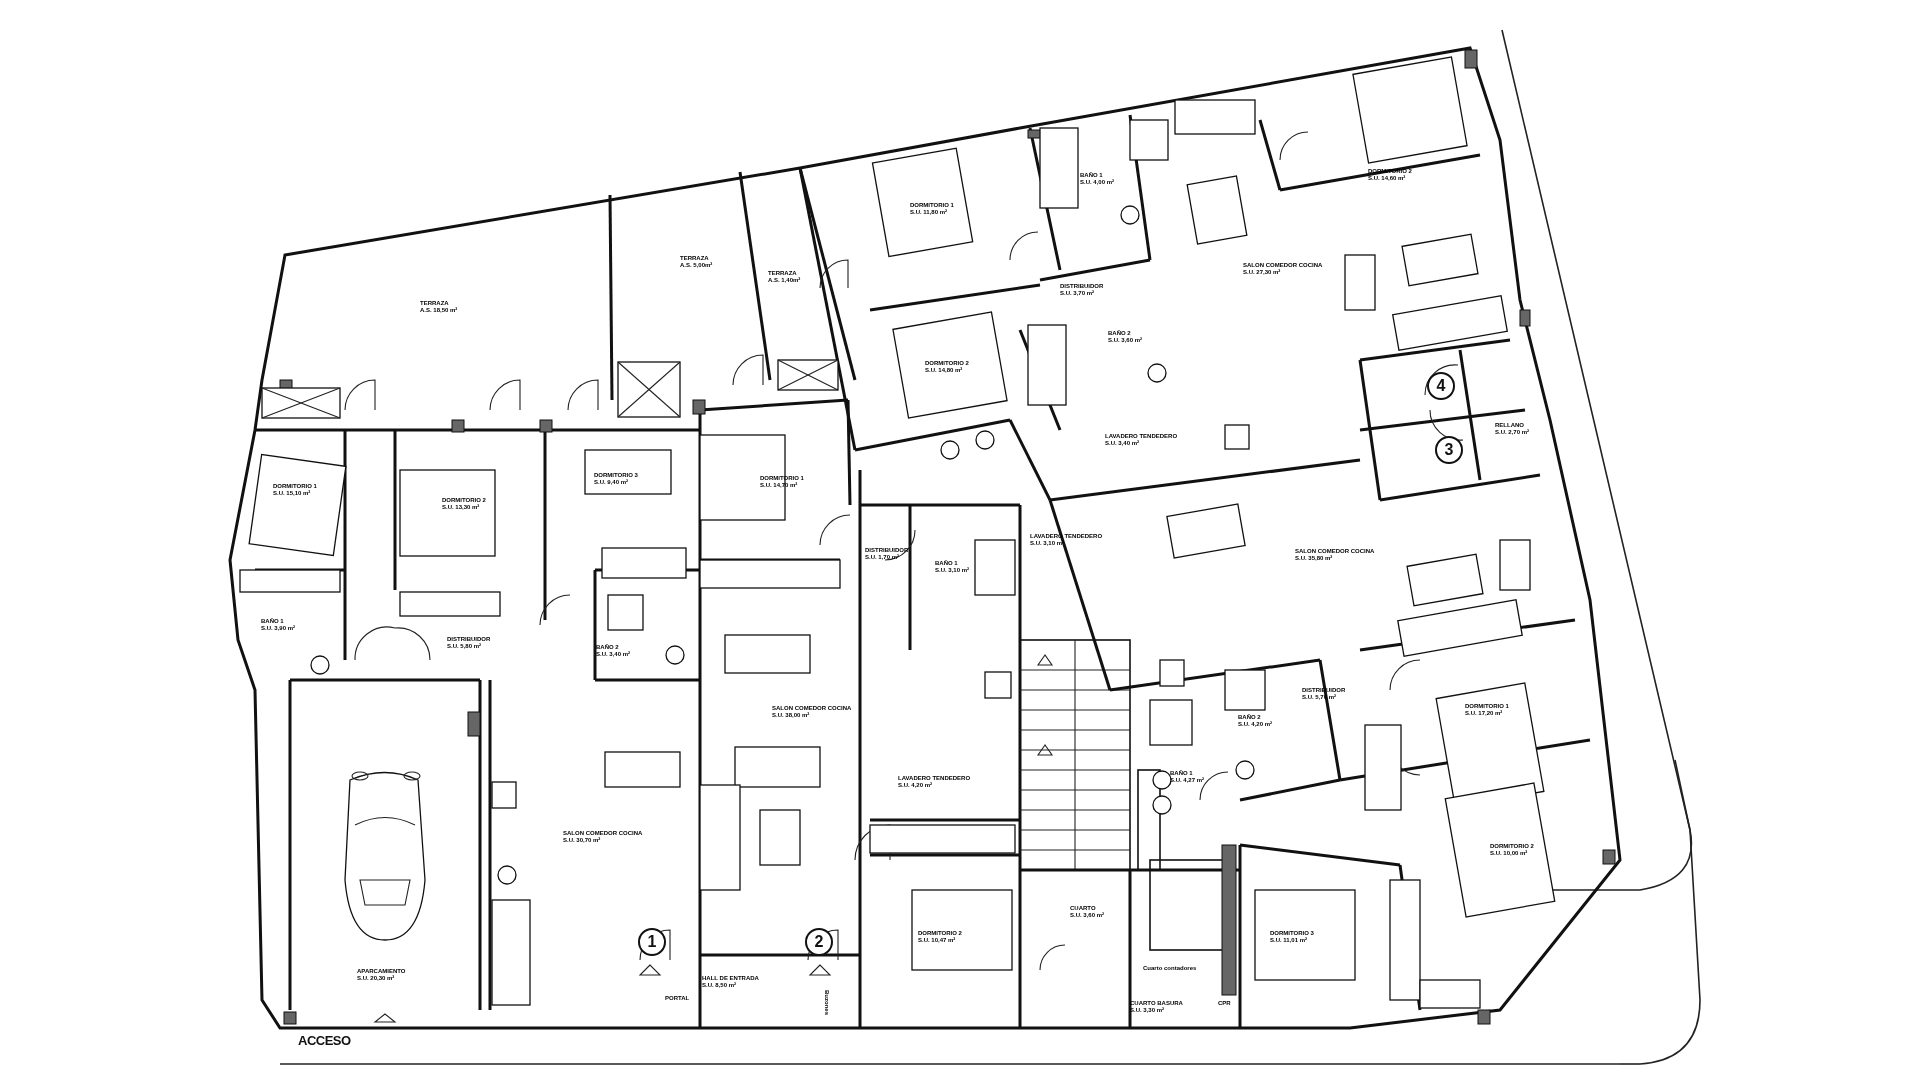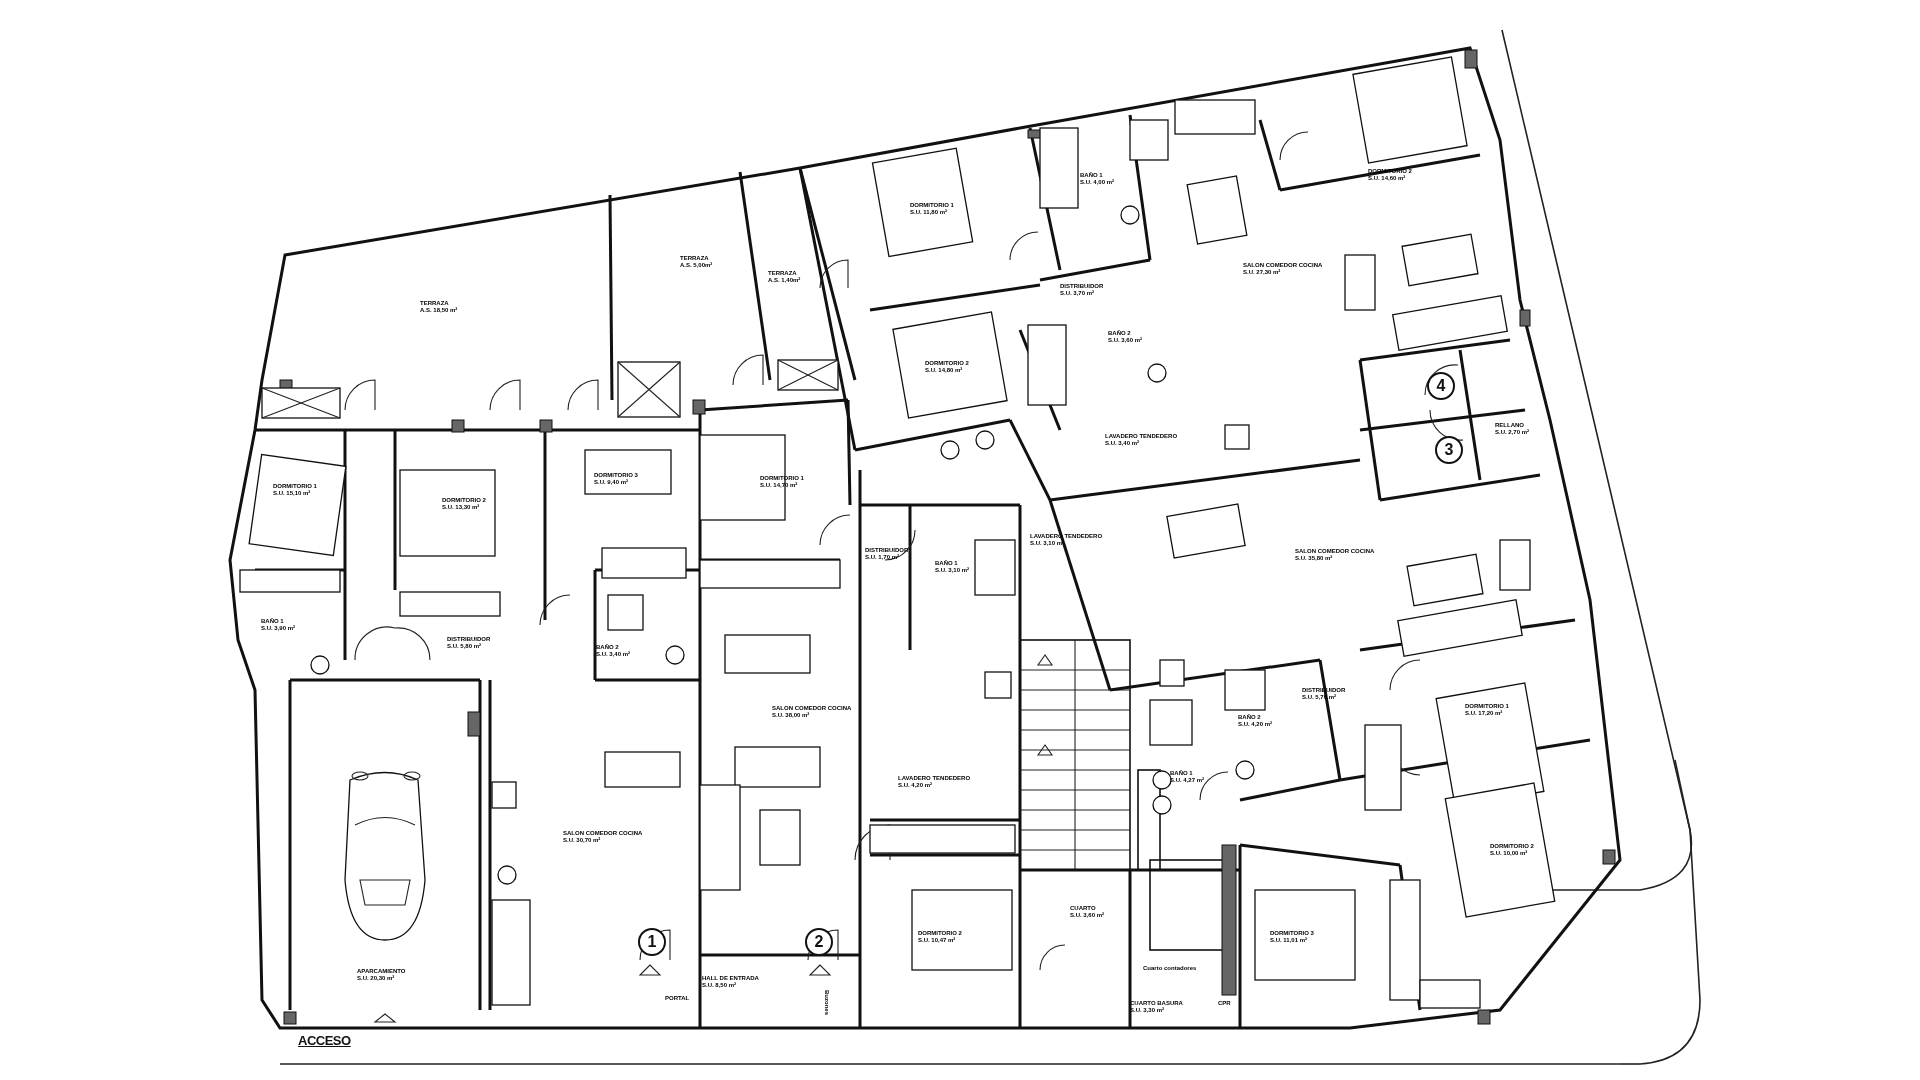--- a/index.html
+++ b/index.html
@@ -7,21 +7,21 @@
   svg{position:absolute;left:0;top:0;}
   .w{fill:none;stroke:#111;stroke-width:3;}
   .wt{fill:none;stroke:#111;stroke-width:1.6;}
   .thin{fill:none;stroke:#222;stroke-width:1.1;}
   .bnd{fill:none;stroke:#222;stroke-width:1.6;}
   .col{fill:#666;stroke:#111;stroke-width:1;}
   .fx{fill:#fff;stroke:#111;stroke-width:1.3;}
   .lbl{position:absolute;font-size:6px;font-weight:bold;color:#000;line-height:7px;white-space:nowrap;transform-origin:left top;}
   .lbl .n{display:block;}
   .lbl .a{display:block;}
-  .access{position:absolute;left:298px;top:1033px;font-size:13px;font-weight:bold;letter-spacing:-0.5px;color:#111;text-decoration:underline;}
+  .access{position:absolute;left:298px;top:1033px;font-size:13px;font-weight:bold;letter-spacing:-0.5px;color:#111;}
   .circ{position:absolute;width:24px;height:24px;border:2px solid #111;border-radius:50%;font-size:16px;font-weight:bold;text-align:center;line-height:24px;color:#111;background:#fff;}
 </style>
 </head>
 <body>
 
 <svg width="1920" height="1080" viewBox="0 0 1920 1080">
 
   <path class="bnd" d="M1502 30 L1690 830 Q1700 880 1640 890 L1470 890 L1470 890"></path>
   <line class="bnd" x1="1690" y1="830" x2="1675" y2="760"></line>
   <line class="bnd" x1="280" y1="1064" x2="1620" y2="1064"></line>

